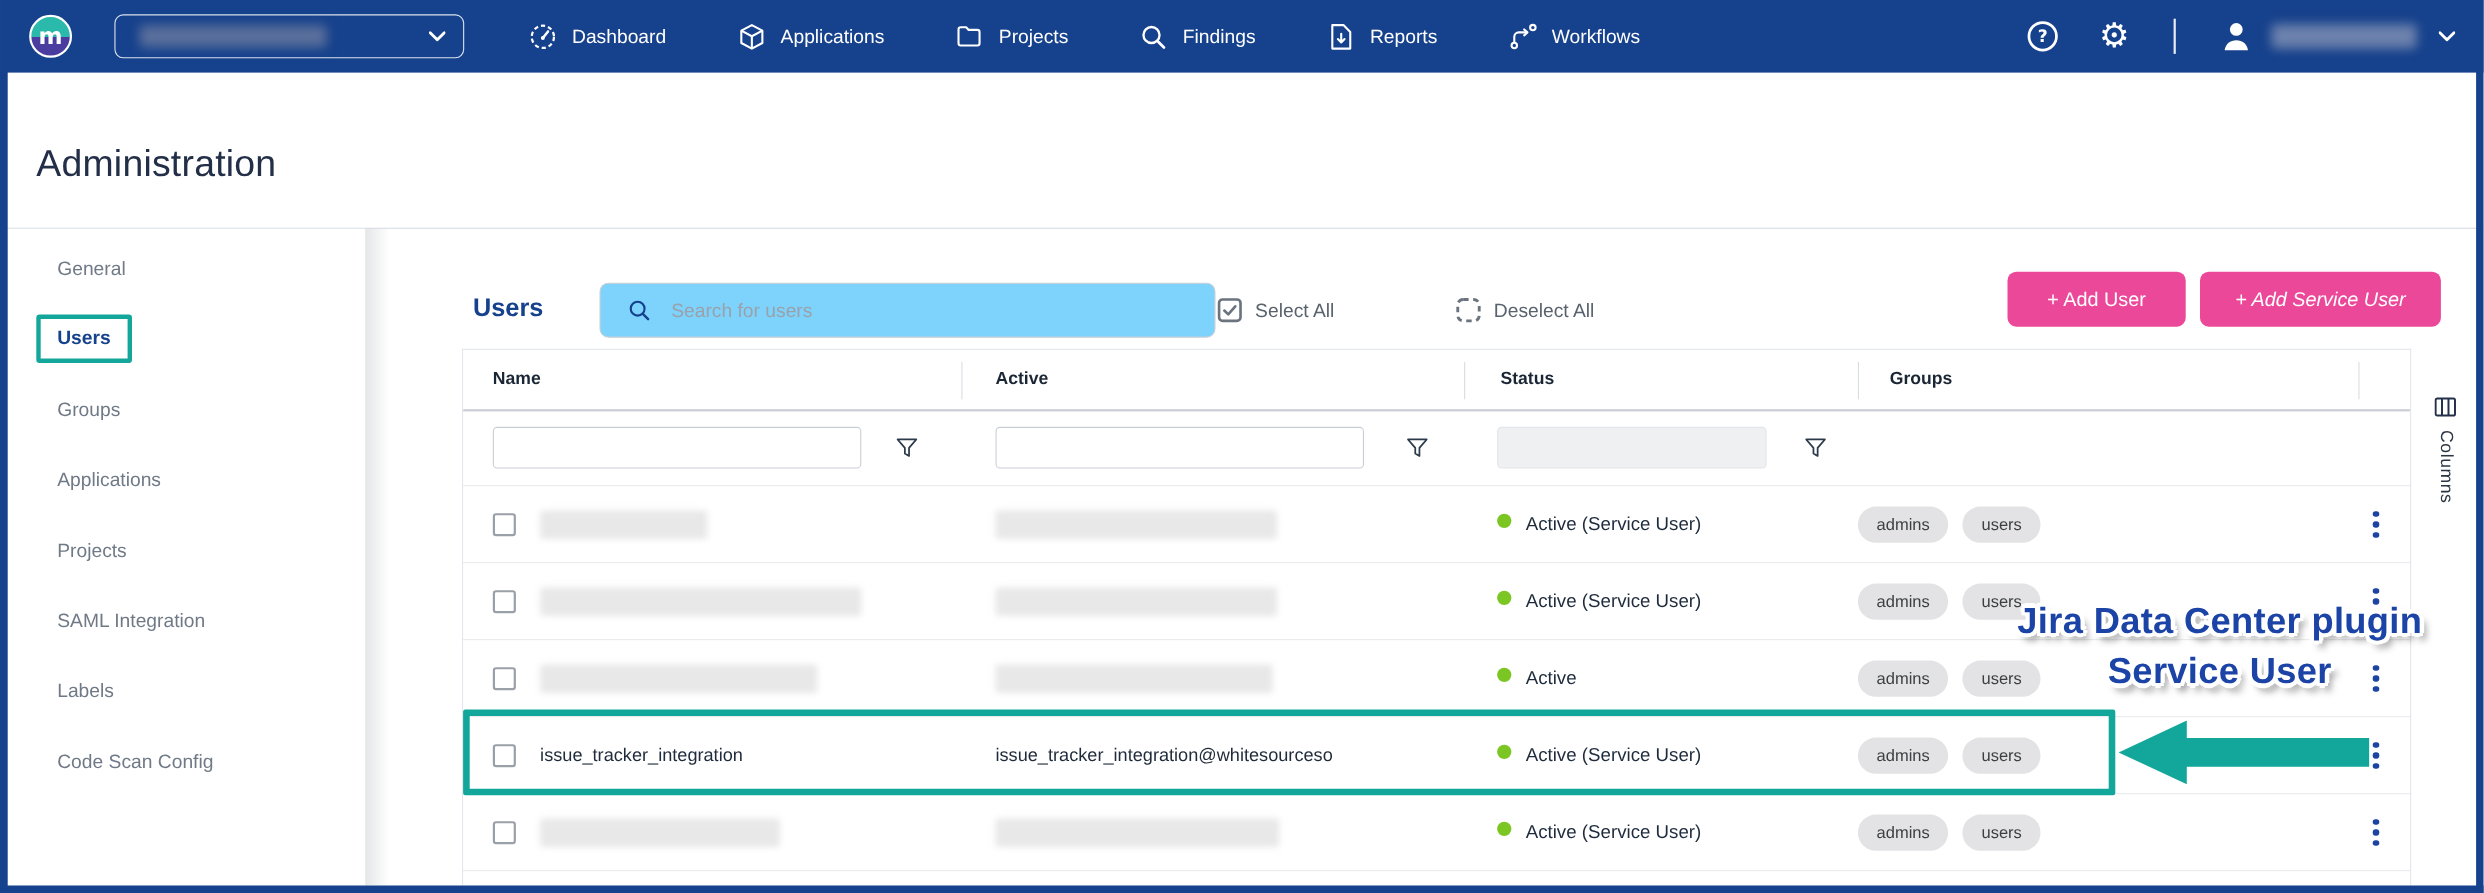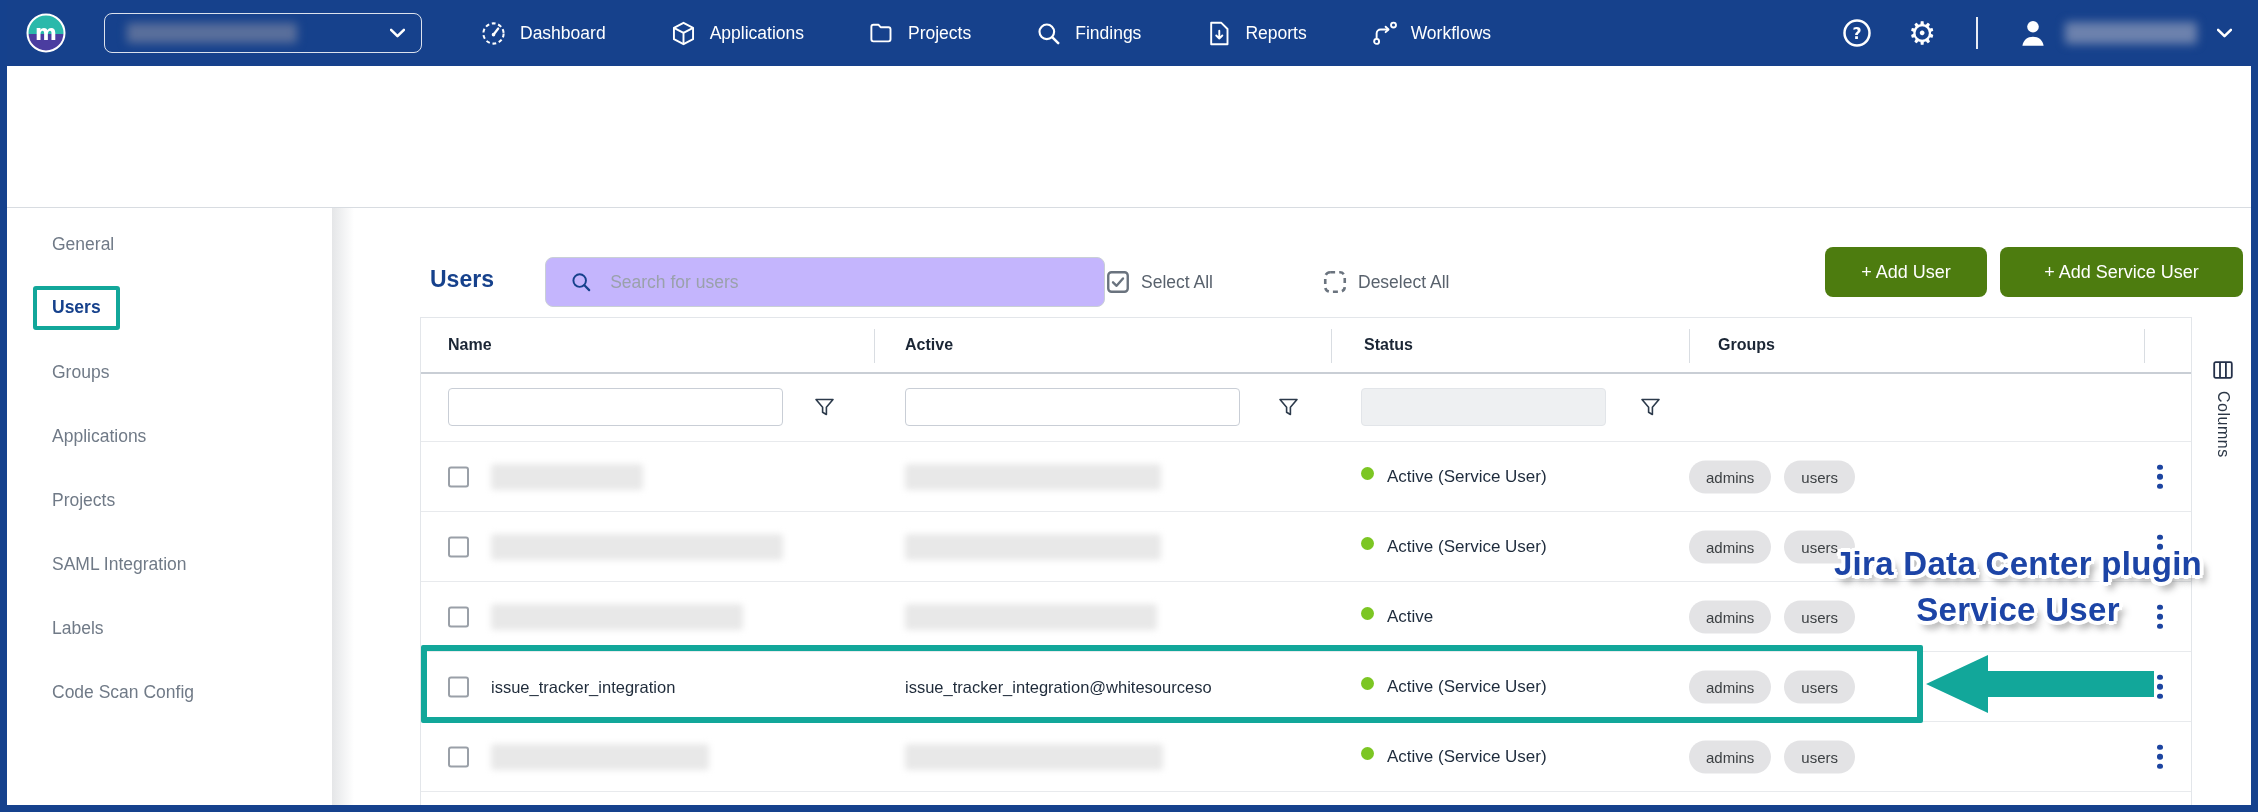--- a/index.html
+++ b/index.html
@@ -31,29 +31,29 @@
   
   .sidebar { position:absolute; top:208px; left:7px; width:325px; bottom:7px; background:#fff; padding-top:4px; }
   .side-item { height:64px; display:flex; align-items:center; padding-left:45px; font-size:17.5px; color:#707a87; cursor:pointer; }
   .side-item.active { color:#16418c; font-weight:bold; }
   .side-item.active .boxed { border:4px solid #12a79a; border-radius:3px; padding:7px 15px 8px 15px; margin-left:-19px; background:#fff; }
   .side-shadow { position:absolute; top:208px; left:332px; bottom:7px; width:22px;
       background:linear-gradient(to right, rgba(90,98,110,.16), rgba(90,98,110,0)); }
 
   
   .tb-heading { position:absolute; top:266px; left:430px; font-size:23px; font-weight:bold; color:#16418c; }
-  .search-box { position:absolute; top:257px; left:545px; width:560px; height:50px; border:1px solid #c9cfd6; border-radius:8px; background:#c4b5fd; display:flex; align-items:center; padding:0 18px 0 24px; }
+  .search-box { position:absolute; top:257px; left:545px; width:560px; height:50px; border:1px solid #c9cfd6; border-radius:8px; background:#7dd3fc; display:flex; align-items:center; padding:0 18px 0 24px; }
   .search-box input { border:none; outline:none; font-size:17.5px; color:#3a4350; width:100%; margin-left:18px; font-family:"Liberation Sans",sans-serif; background:transparent; }
   .search-box input::placeholder { color:#9aa1ab; }
   .check-action { position:absolute; display:flex; align-items:center; gap:10px; font-size:17.5px; color:#59626d; cursor:pointer; height:30px; top:267px; }
   .select-all { left:1105px; }
   .deselect-all { left:1322px; }
-  .btn { position:absolute; top:247px; height:50px; background:#4d7c0f; color:#fff; border:none; border-radius:8px; font-size:18px; font-family:"Liberation Sans",sans-serif; cursor:pointer; padding:0 24px; }
+  .btn { position:absolute; top:247px; height:50px; background:#ec4899; color:#fff; border:none; border-radius:8px; font-size:18px; font-family:"Liberation Sans",sans-serif; cursor:pointer; padding:0 24px; }
   .btn-add-user { left:1825px; width:162px; }
-  .btn-add-service { left:2000px; width:243px; }
+  .btn-add-service { left:2000px; width:219px;font-style:italic; }
 
   
   .card { position:absolute; left:420px; top:317px; width:1772px; height:488px; border:1px solid #e3e6ea; border-bottom:none; background:#fff; overflow:hidden; }
   .thead { position:relative; height:56px; border-bottom:2px solid #c9ced5; }
   .th { position:absolute; top:50%; transform:translateY(-50%); font-size:16px; font-weight:bold; color:#1b2635; }
   .hsep { position:absolute; top:11px; height:34px; width:1px; background:#d9dde2; }
   .tfilter { position:relative; height:67px; }
   .f-input { position:absolute; top:14px; height:38px; border:1px solid #c9ced6; border-radius:4px; background:#fff; font-size:15px; padding:0 10px; font-family:"Liberation Sans",sans-serif; outline:none; color:#3a4350; }
   .f-input.disabled { background:#eef0f2; border-color:#e2e5e9; }
   .funnel { position:absolute; top:22px; cursor:pointer; }
@@ -168,20 +168,21 @@
         <circle cx="12" cy="7.6" r="4.1" fill="#fff"></circle>
         <path d="M4.5 21c.6-4.1 3.6-6.4 7.5-6.4s6.9 2.3 7.5 6.4Z" fill="#fff"></path>
       </svg>
       <div class="user-redact"></div>
       <svg width="15" height="10" viewBox="0 0 14 9">
         <path d="M1 1.5 7 7.5 13 1.5" fill="none" stroke="#fff" stroke-width="2.4" stroke-linecap="round" stroke-linejoin="round"></path>
       </svg>
     </div>
   </div>
 
+  <div class="page-title">Administration</div>
   <div class="title-divider"></div>
 
   <div class="sidebar">
     <div class="side-item">
         <span>General</span>
       </div>
     <div class="side-item active">
         <span class="boxed">Users</span>
       </div>
     <div class="side-item">

